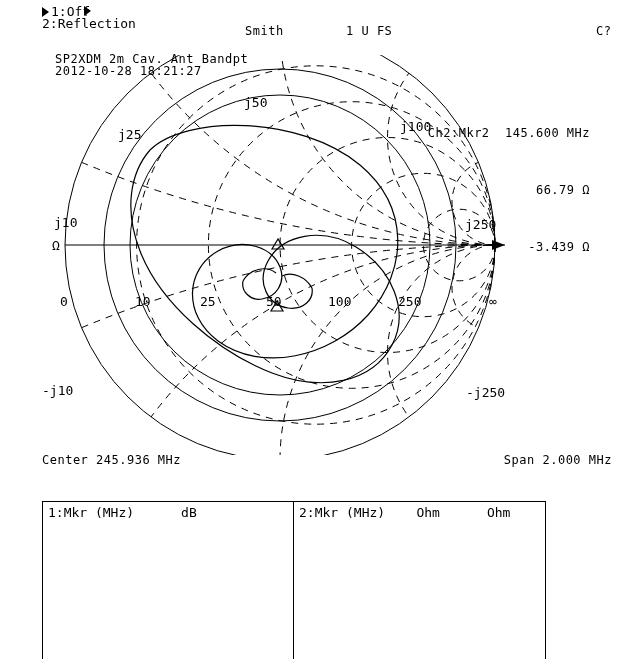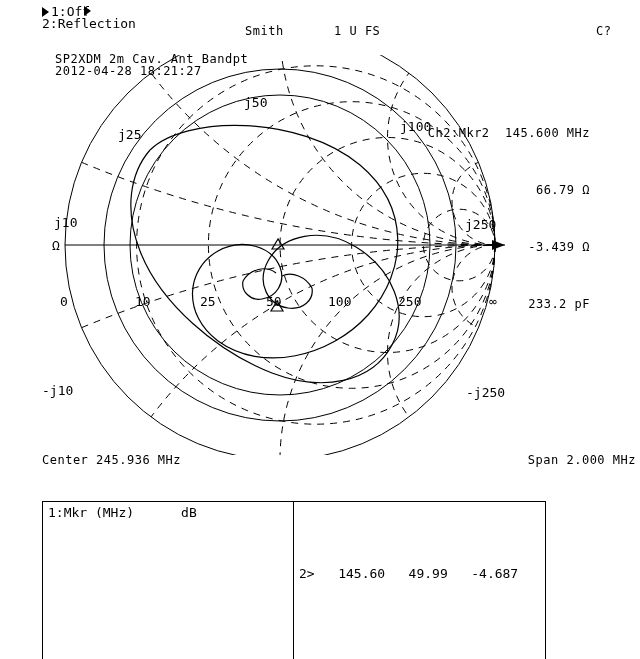--- a/index.html
+++ b/index.html
@@ -37,21 +37,21 @@
   .tri {
     width: 0; height: 0;
     border-top: 5px solid transparent;
     border-bottom: 5px solid transparent;
     border-left: 7px solid #000;
     margin-right: 2px;
   }
   .trace-label { font-family: "DejaVu Sans Mono", monospace; font-size:13px; white-space: pre; }
 
   #trace2-fmt { position:absolute; left:245px; top:24px; }
-  #trace2-scale { position:absolute; left:334px; top:24px; }
+  #trace2-scale { position:absolute; left:346px; top:24px; }
   #trace2-cal { position:absolute; left:596px; top:24px; }
 
   #title-line { position:absolute; left:55px; top:52px; }
   #date-line  { position:absolute; left:55px; top:64px; }
 
   
   #mkr-readout {
     position: absolute;
     left: 405px;
     top: 86px;
@@ -62,21 +62,21 @@
   .ra { text-align: right; width: 185px; }
 
   
   #smith-svg {
     position: absolute;
     left: 0; top: 55px;
   }
 
   
   #center-label { position: absolute; left: 42px; top: 453px; }
-  #span-label   { position: absolute; right: 4px; top: 453px; }
+  #span-label   { position: absolute; right: 28px; top: 453px; }
 
   
   #tables {
     position: absolute;
     left: 42px;
     top: 501px;
     width: 504px;
     height: 160px;
     display: flex;
     justify-content: flex-end;
@@ -116,27 +116,26 @@
 
   <div class="trace-row" id="trace2-row">
     <span class="tri"></span>
     <span class="trace-label">2:Reflection</span>
   </div>
   <div class="mono" id="trace2-fmt">Smith</div>
   <div class="mono" id="trace2-scale">1 U FS</div>
   <div class="mono" id="trace2-cal">C?</div>
 
   <div class="mono" id="title-line">SP2XDM 2m Cav. Ant Bandpt</div>
-  <div class="mono" id="date-line">2012-04-28 18:21:27</div>
+  <div class="mono" id="date-line">2012-10-28 18:21:27</div>
 
   <div class="mono" id="mkr-readout">
     <div class="ra">Ch2:Mkr2  145.600 MHz</div>
     <div class="ra">66.79 Ω</div>
     <div class="ra">-3.439 Ω</div>
-    <div class="ra">233.2 pF</div>
   </div>
 
   <svg id="smith-svg" width="640" height="400" viewBox="0 0 640 400">
 
     <g fill="none" stroke="#000" stroke-width="1">
 
       <circle cx="280" cy="190" r="215"></circle>
 
       <circle cx="280" cy="190" r="176"></circle>
       <circle cx="280" cy="190" r="150"></circle>
@@ -233,19 +232,19 @@
 
   <div class="mono" id="center-label">Center 245.936 MHz</div>
   <div class="mono" id="span-label">Span 2.000 MHz</div>
 
   <div id="tables">
     <div class="tbl" id="tbl-left">
       <div class="tbl-head">1:Mkr (MHz)      dB</div>
       <div class="tbl-rows"></div>
     </div>
     <div class="tbl" id="tbl-right">
+      <div class="tbl-head">2:Mkr (MHz)    Ohm      Ohm</div>
       <div class="tbl-rows">
-        <div>2&gt;   145.60   49.99   -4.687</div>
       </div>
     </div>
   </div>
 
 </div>
 
 </body></html>

